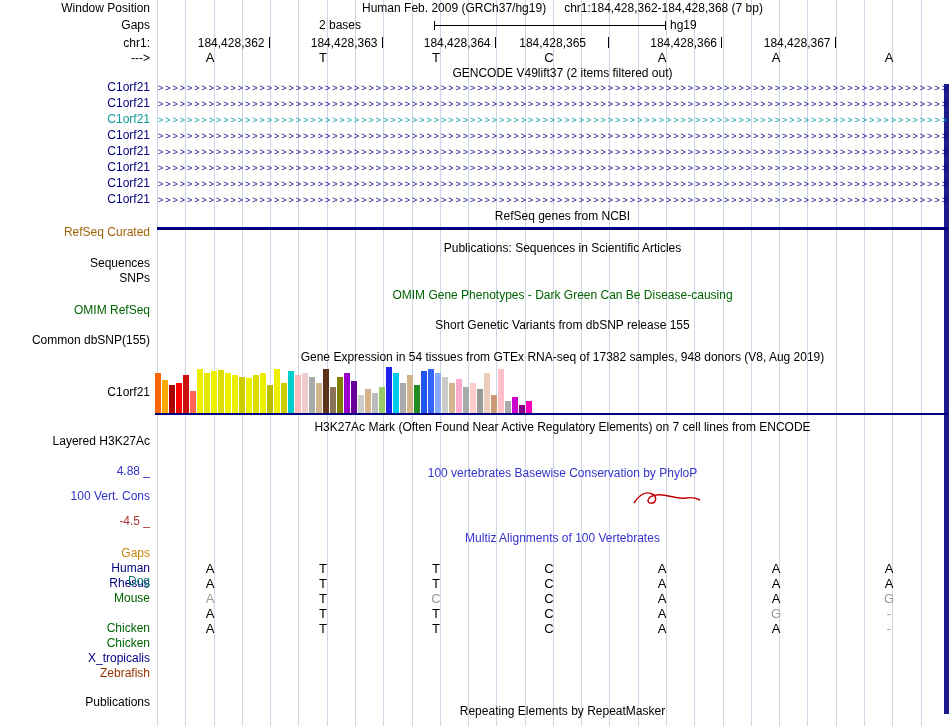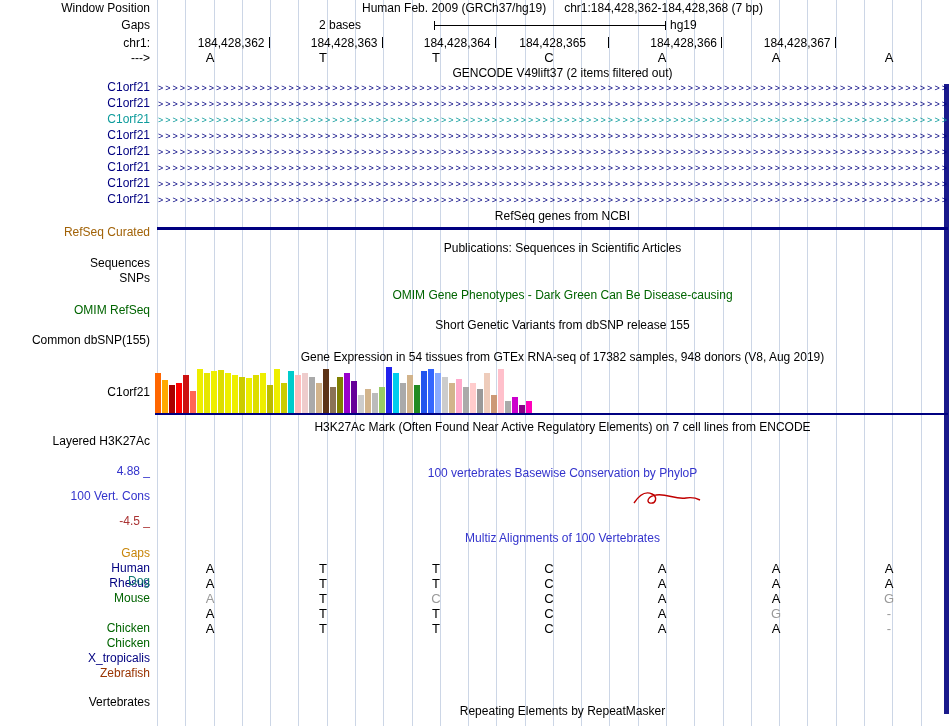--- a/index.html
+++ b/index.html
@@ -223,14 +223,14 @@
       <span class="align-letter" style="left: 549px; top: 621px;">C</span>
       <span class="align-letter" style="left: 662px; top: 621px;">A</span>
       <span class="align-letter" style="left: 776px; top: 621px;">A</span>
       <span class="align-letter muted" style="left: 889px; top: 621px;">-</span>
       <div class="left-label" style="top: 636px; color: rgb(0, 100, 0);">Chicken</div>
       <div class="left-label" style="top: 651px; color: rgb(0, 0, 128);">X_tropicalis</div>
       <div class="left-label" style="top: 666px; color: rgb(153, 51, 0);">Zebrafish</div>
     </div>
 
   <div class="center-title" style="top:704px">Repeating Elements by RepeatMasker</div>
-  <div class="left-label" style="top:695px">Vertebrates</div>
+  <div class="left-label" style="top:695px">Publications</div>
 </div>
 
 </body></html>

